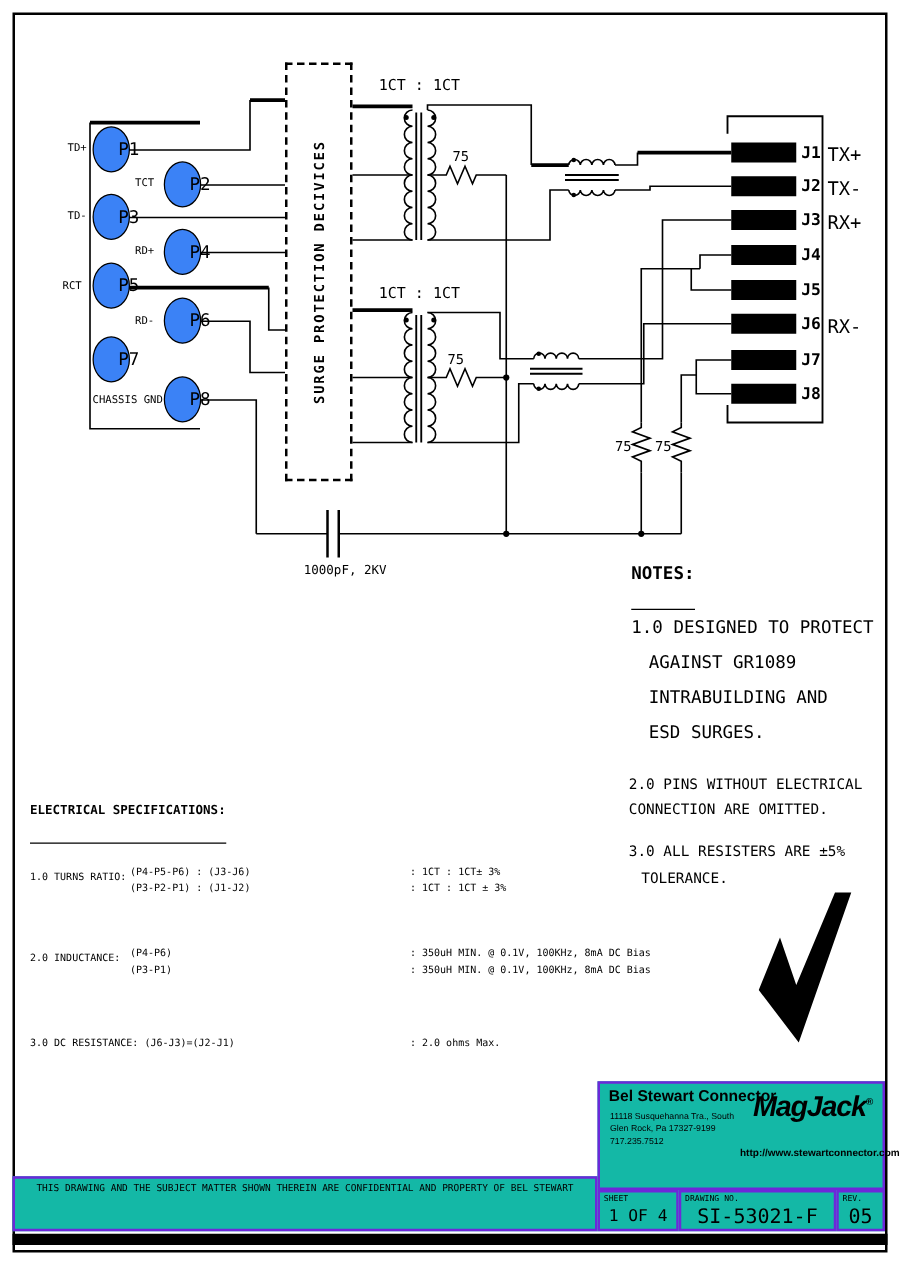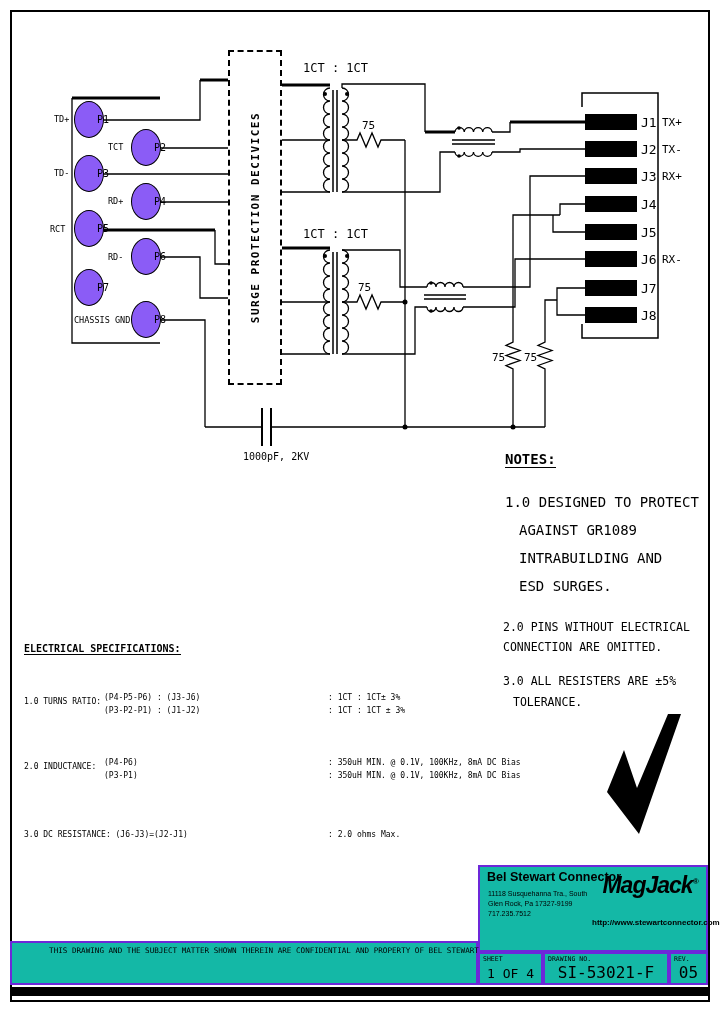--- a/index.html
+++ b/index.html
@@ -4,29 +4,29 @@
 <style>
   html,body{margin:0;padding:0;background:#e8e8e8;}
   .page{position:relative;width:720px;height:1012px;background:#ffffff;overflow:hidden;
         font-family:"DejaVu Sans Mono",monospace;color:#000;}
   .abs{position:absolute;}
   .frame{left:10px;top:10px;width:700px;height:992px;border:2px solid #000;box-sizing:border-box;}
   svg.layer{left:0;top:0;width:720px;height:1012px;position:absolute;}
   .lbl{position:absolute;white-space:pre;line-height:1;}
   .pin{position:absolute;width:27px;height:37px;border:1.5px solid #000;border-radius:50%;
        box-sizing:border-box;display:flex;align-items:center;justify-content:center;
-       font-size:10px;background:#8b5cf6;padding-left:28px;}
+       font-size:14px;background:#3b82f6;padding-left:28px;}
   .jbar{position:absolute;left:585px;width:52px;height:16px;background:#000;}
-  .jlbl{position:absolute;left:641px;font-size:13px;line-height:1;}
-  .jsig{position:absolute;left:662px;font-size:11px;line-height:1;}
+  .jlbl{position:absolute;left:641px;font-size:13px;line-height:1;font-weight:bold;}
+  .jsig{position:absolute;left:662px;font-size:15px;line-height:1;}
   .surgebox{left:228px;top:50px;width:54px;height:335px;border:2px dashed #000;box-sizing:border-box;
             display:flex;align-items:center;justify-content:center;}
   .surgetext{writing-mode:vertical-rl;transform:rotate(180deg);font-weight:bold;font-size:11px;
              letter-spacing:1.5px;white-space:nowrap;}
-  .underline{border-bottom:1.5px solid #000;padding-bottom:0;}
+  .underline{border-bottom:1.5px solid #000;padding-bottom:20px;}
   .notes-h{left:505px;top:452px;font-size:14px;font-weight:bold;}
   .note-big{font-size:14px;}
   .note-sm{font-size:11.5px;}
   .spec{font-size:8px;}
   .spec-h{font-size:10px;font-weight:bold;}
   
   .rohs{left:603px;top:708px;width:80px;height:128px;border:2px solid #000;box-sizing:border-box;}
   .rohs-banner{position:absolute;left:2px;top:3px;width:47px;height:41px;background:#000;color:#fff;
                text-align:center;font-family:"Liberation Sans",sans-serif;}
   .rohs-title{font-size:15px;font-weight:bold;line-height:18px;margin-top:2px;}
@@ -35,21 +35,21 @@
   .tb-box{border:2px solid #6d28d9;box-sizing:border-box;background:#14b8a6;}
   .sans{font-family:"Liberation Sans",sans-serif;}
   .company{left:487px;top:871px;font-size:12.5px;font-weight:600;}
   .addr{left:488px;top:889px;font-size:7px;line-height:10px;}
   .brand{left:594px;top:872px;width:112px;text-align:center;font-size:23px;font-weight:900;
          font-style:italic;letter-spacing:-1px;}
   .brand sup{font-size:8px;}
   .url{left:592px;top:918px;width:115px;text-align:center;font-size:8px;font-weight:bold;}
   .cell-lbl{font-size:6.5px;}
   .cell-val{font-size:13px;}
-  .conf{left:12px;top:945px;width:464px;text-align:center;font-size:7.6px;line-height:12.5px;padding-left:20px;}
+  .conf{left:12px;top:945px;width:464px;text-align:center;font-size:7.6px;line-height:12.5px;}
   .blackbar{left:10px;top:987px;width:700px;height:9px;background:#000;}
 </style>
 </head>
 <body>
 
 <div class="page">
 
   <div class="abs frame"></div>
 
   <svg class="layer" viewBox="0 0 720 1012" fill="none" stroke="#000" stroke-width="1.3">

